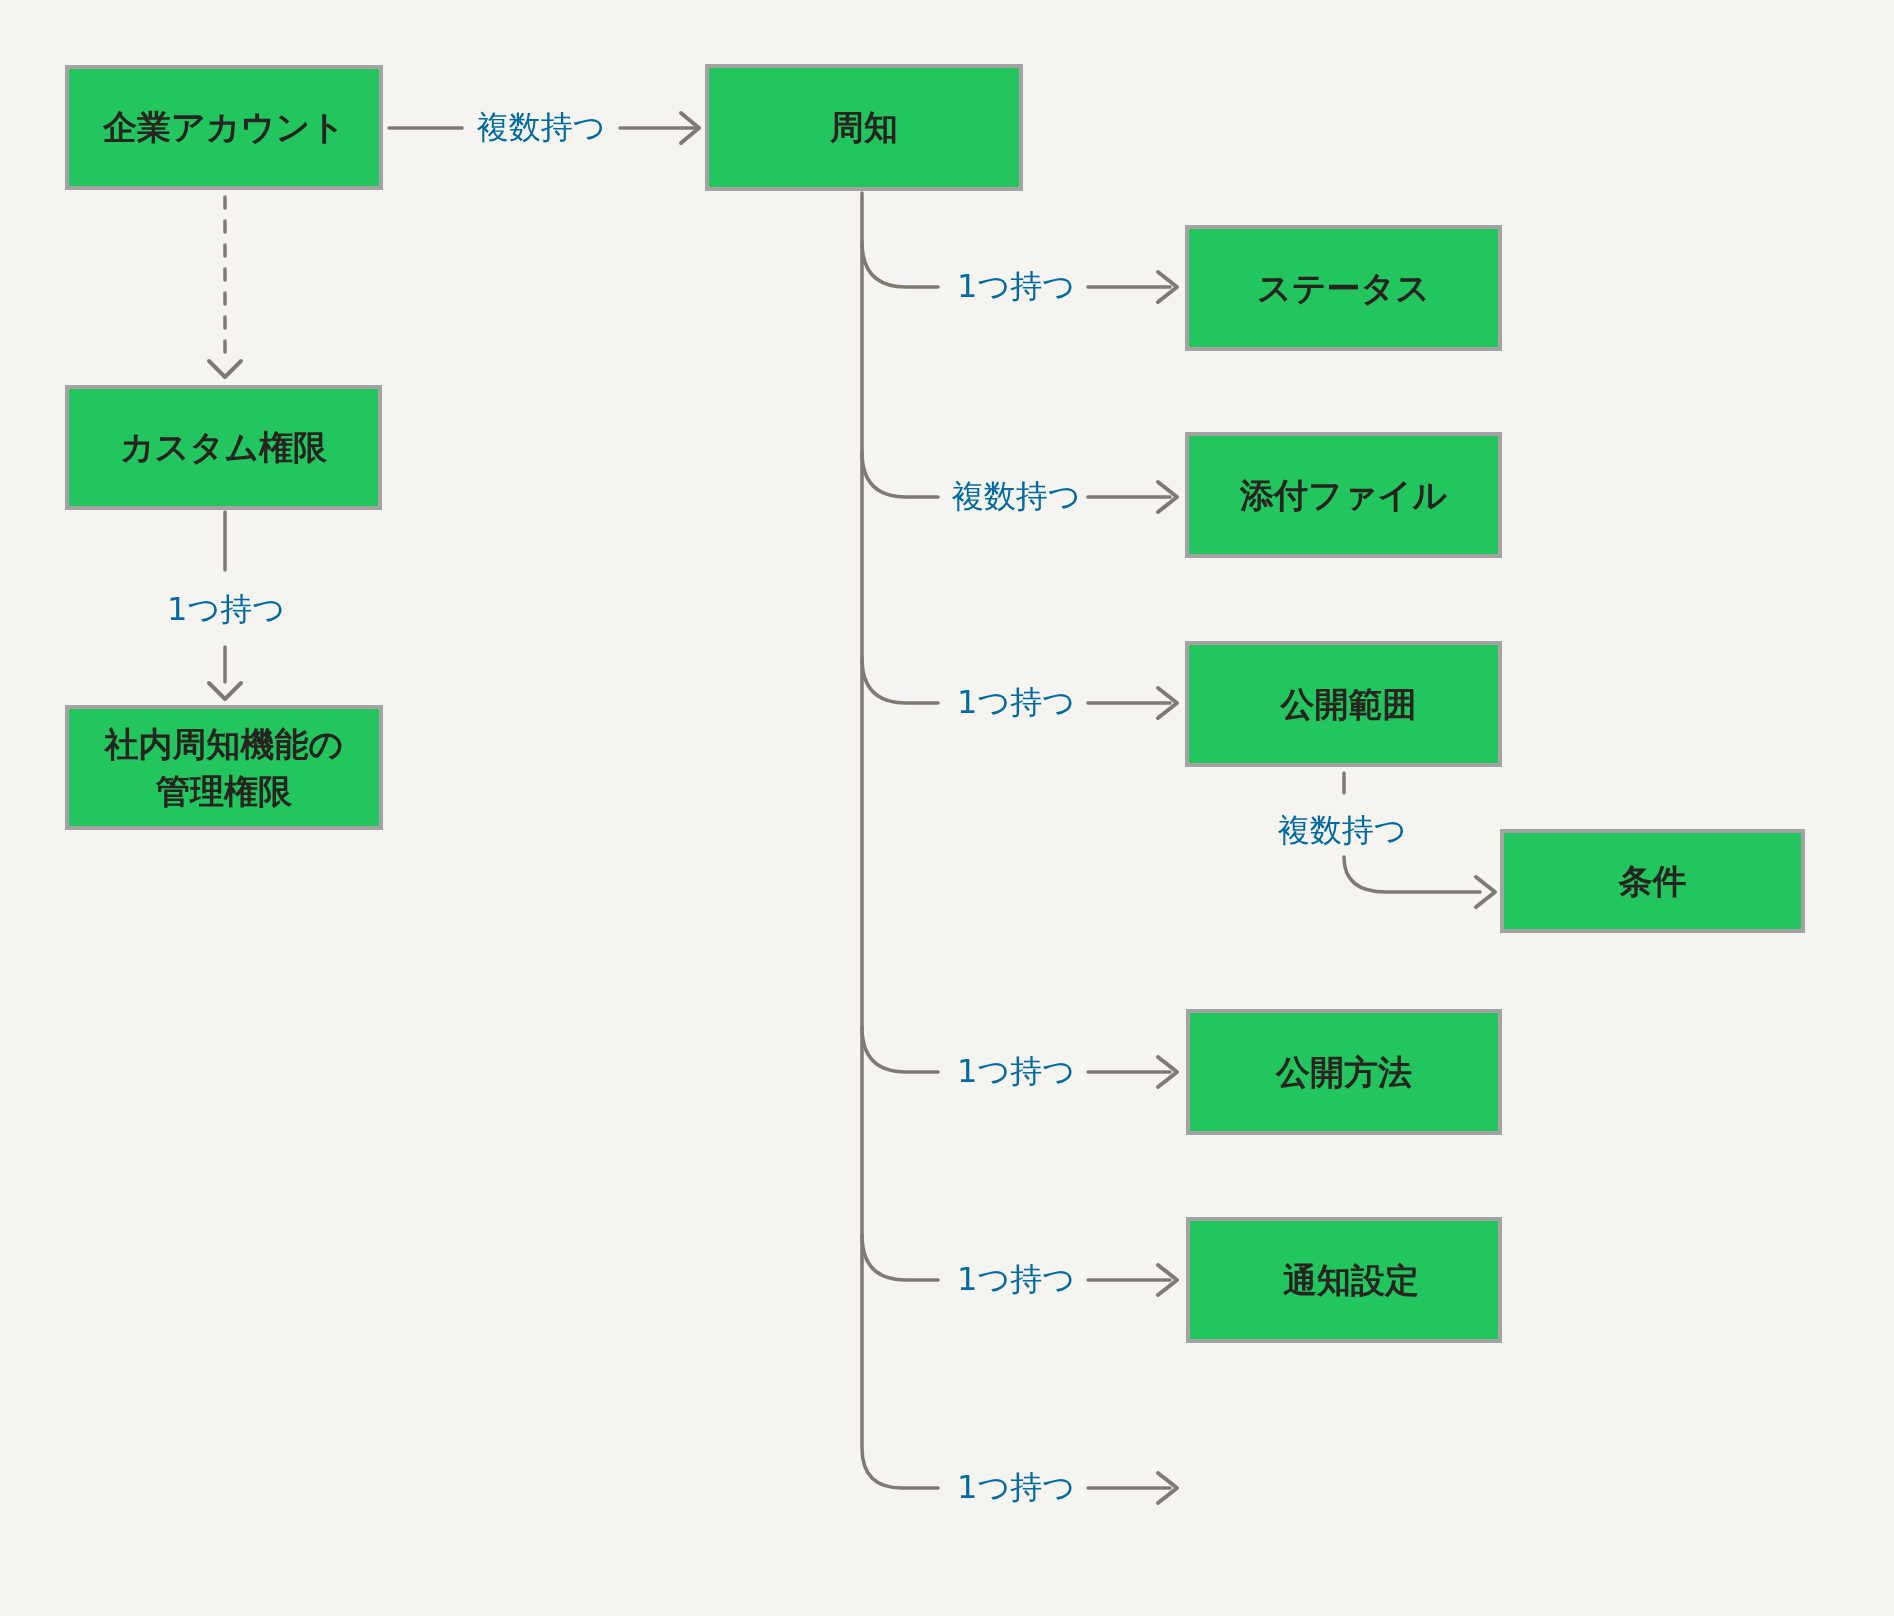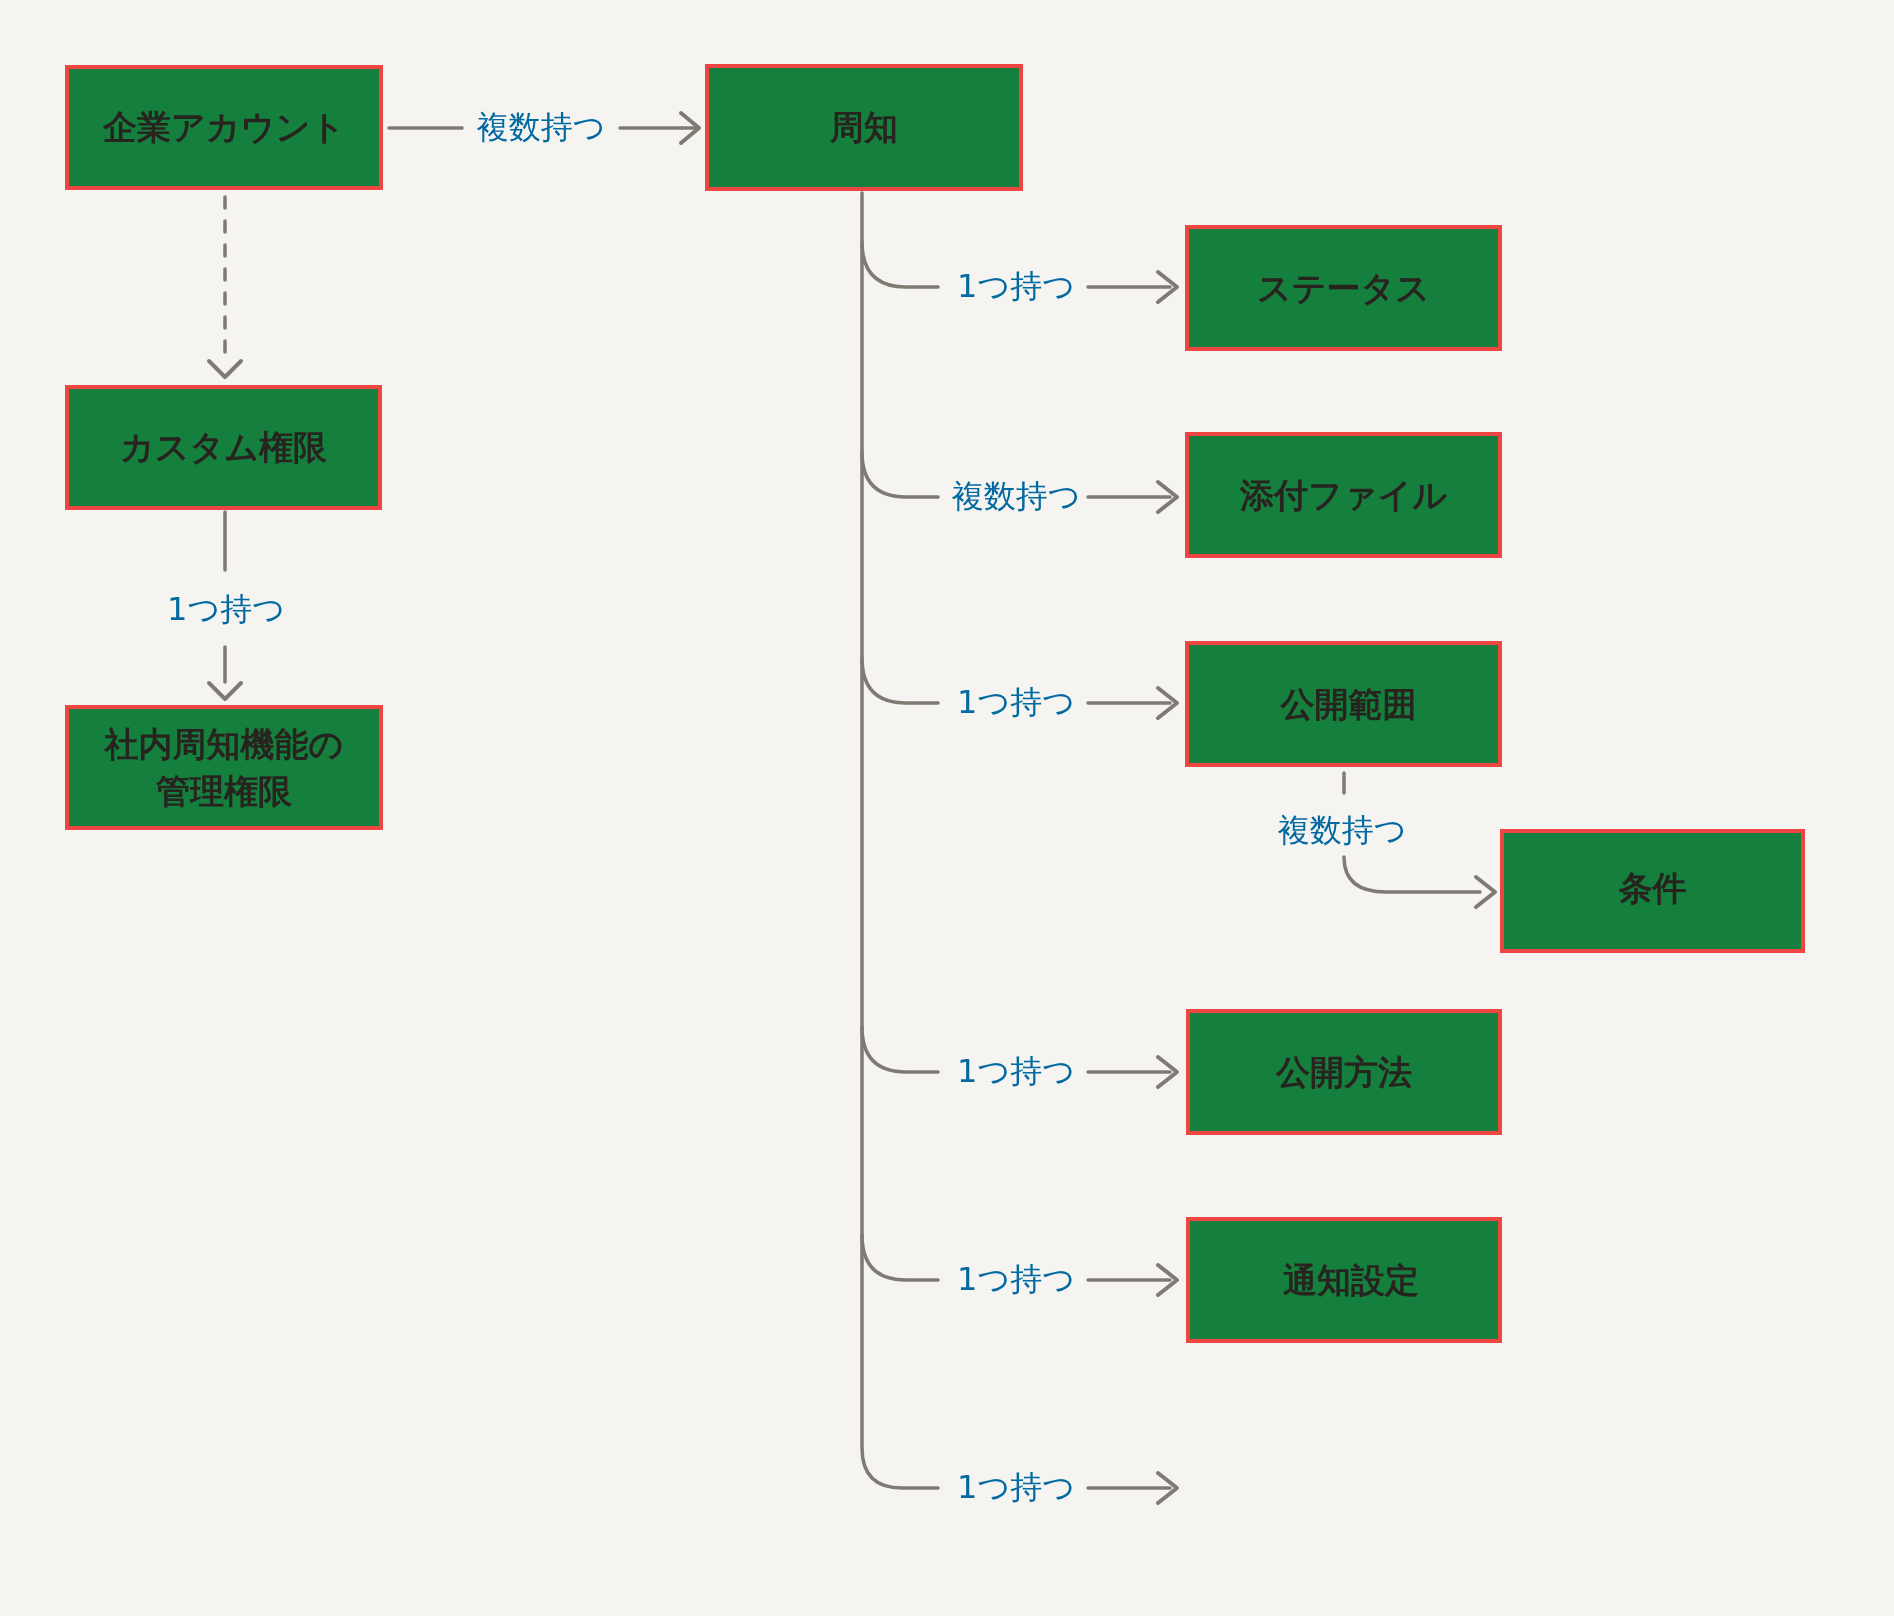--- a/index.html
+++ b/index.html
@@ -10,22 +10,22 @@
     font-family:"DejaVu Sans","Liberation Sans",sans-serif;
     overflow:hidden;
   }
   .connector-layer{position:absolute;left:0;top:0;width:1894px;height:1616px;}
   .edge{stroke:#7d7b72;stroke-width:3.5;fill:none;stroke-linecap:round;}
   .edge.dashed{stroke-dasharray:11 13;}
   .arrowhead{stroke:#7d7b72;stroke-width:4;fill:none;stroke-linecap:round;stroke-linejoin:round;}
   .node{
     position:absolute;
     box-sizing:border-box;
-    background:#15803d;
-    border:4px solid #ef4444;
+    background:#22c55e;
+    border:4px solid #a3a3a3;
     color:#272420;
     font-weight:bold;
     font-size:34px;
     line-height:1.38;
     display:flex;align-items:center;justify-content:center;
     text-align:center;
     white-space:pre-line;
   }
   .edge-label{
     position:absolute;
@@ -91,21 +91,21 @@
 
   <div class="node" style="left:65px;top:705px;width:318px;height:125px;">社内周知機能の
 管理権限</div>
 
   <div class="node" style="left:1185px;top:225px;width:317px;height:126px;">ステータス</div>
 
   <div class="node" style="left:1185px;top:432px;width:317px;height:126px;">添付ファイル</div>
 
   <div class="node" style="left:1185px;top:641px;width:317px;height:126px;padding-left:10px;">公開範囲</div>
 
-  <div class="node" style="left:1500px;top:829px;width:305px;height:124px;font-family:Liberation Mono, monospace;">条件</div>
+  <div class="node" style="left:1500px;top:829px;width:305px;height:104px;">条件</div>
 
   <div class="node" style="left:1186px;top:1009px;width:316px;height:126px;">公開方法</div>
 
   <div class="node" style="left:1186px;top:1217px;width:316px;height:126px;padding-left:14px;">通知設定</div>
 
 
   <div class="edge-label" style="left:541px;top:128px;">複数持つ</div>
 
   <div class="edge-label" style="left:226px;top:610px;">1つ持つ</div>
 

